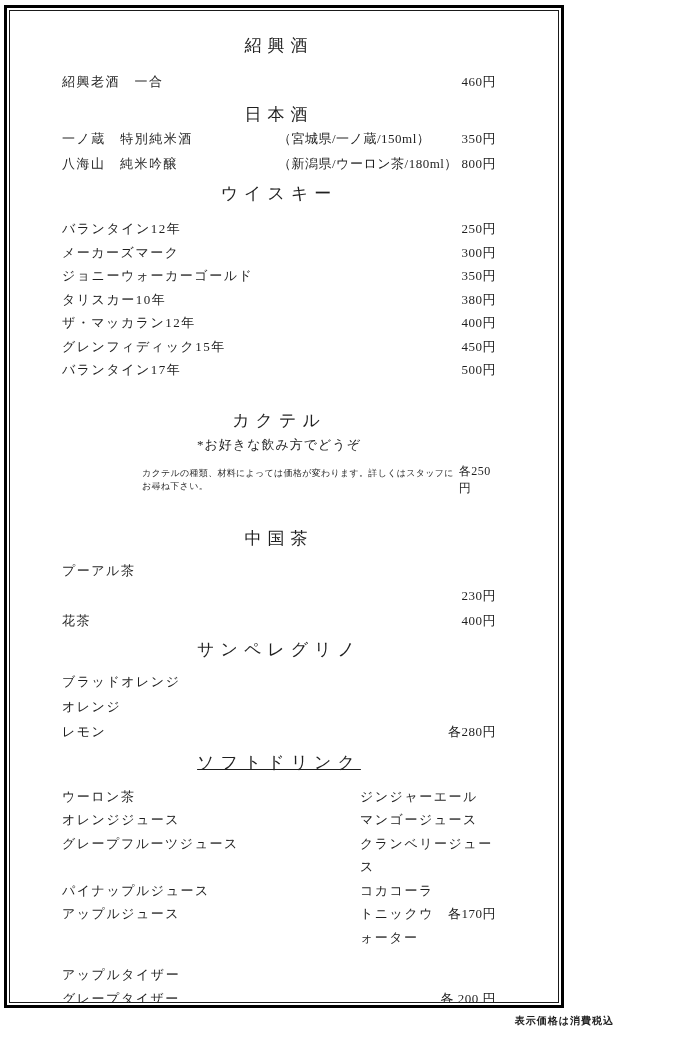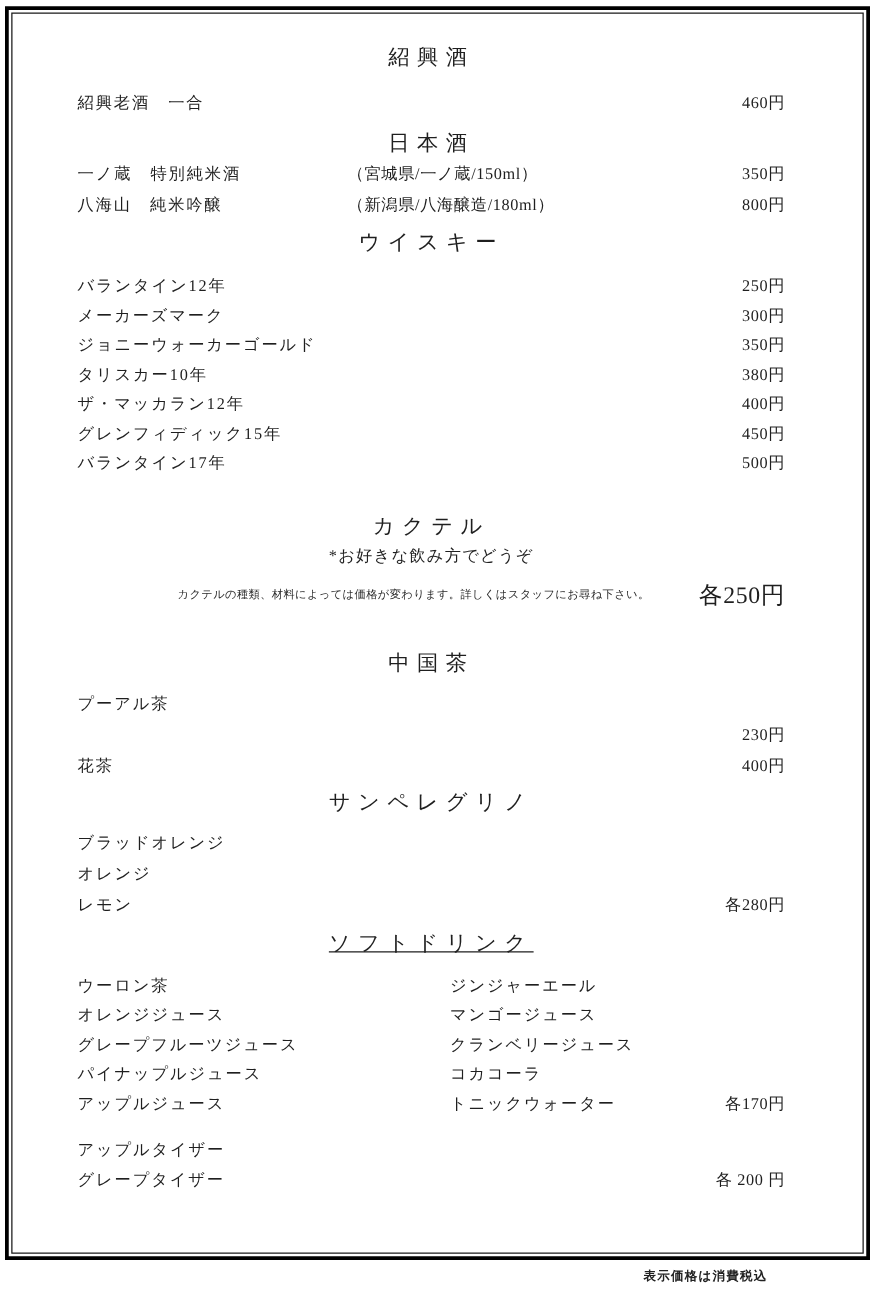--- a/index.html
+++ b/index.html
@@ -2,21 +2,21 @@
 <html><head>
 <meta charset="utf-8">
 <style>
   html,body { margin:0; padding:0; }
   body {
     width:700px; height:1039px; position:relative;
     background:#ffffff; color:#1f1f1f;
     font-family:"Liberation Serif","DejaVu Serif",serif;
   }
   .menu-outer {
-    position:absolute; left:4px; top:5px; width:692px; height:1003px;
+    position:absolute; left:4px; top:5px; width:560px; height:1003px;
     border:3px solid #000; box-sizing:border-box; background:#fff;
   }
   .menu-inner {
     position:absolute; top:2px; left:2px; right:2px; bottom:2px;
     border:1px solid #1a1a1a; box-sizing:border-box;
     padding:0 62px 0 52px; overflow:hidden;
   }
   .section-title {
     font-size:17px; font-weight:normal; text-align:center;
     letter-spacing:6px; line-height:22px; margin:0;
@@ -27,21 +27,21 @@
   }
   .row .price { margin-left:auto; letter-spacing:0.5px; white-space:nowrap; }
   .sake-row .name { width:216px; }
   .sake-row .detail { letter-spacing:0.5px; }
   .whisky-rows .row { line-height:23.5px; }
   .center-line {
     text-align:center; font-size:13px; letter-spacing:1px; line-height:25px;
   }
   .note-row { display:flex; align-items:center; }
   .note-row .note { font-size:9px; letter-spacing:0.3px; margin-left:80px; color:#2a2a2a; }
-  .note-row .price { margin-left:auto; font-size:19px; letter-spacing:0.5px; }
+  .note-row .price { margin-left:auto; font-size:12px; letter-spacing:0.5px; }
   .sd-rows .row { line-height:23.5px; }
   .sd-rows .left-col { width:298px; }
   .sd-rows .right-col { flex:1; }
   .min-h { min-height:25px;align-items:flex-end; }
   .mt-h1 { margin-top:24px; }
   .mt-row1 { margin-top:12px; }
   .mt-h2 { margin-top:10px; }
   .mt-sake { }
   .mt-h3 { margin-top:7px; }
   .mt-whisky { margin-top:12px; }
@@ -75,21 +75,21 @@
 
     <h2 class="section-title mt-h2">日本酒</h2>
     <div class="mt-sake">
       <div class="row sake-row">
         <span class="name">一ノ蔵　特別純米酒</span>
         <span class="detail">（宮城県/一ノ蔵/150ml）</span>
         <span class="price">350円</span>
       </div>
       <div class="row sake-row">
         <span class="name">八海山　純米吟醸</span>
-        <span class="detail">（新潟県/八海醸造/180ml）</span>
+        <span class="detail">（新潟県/ウーロン茶/180ml）</span>
         <span class="price">800円</span>
       </div>
     </div>
 
     <h2 class="section-title mt-h3">ウイスキー</h2>
     <div class="whisky-rows mt-whisky">
       <div class="row">
         <span class="name">バランタイン12年</span>
         <span class="price">250円</span>
       </div>

